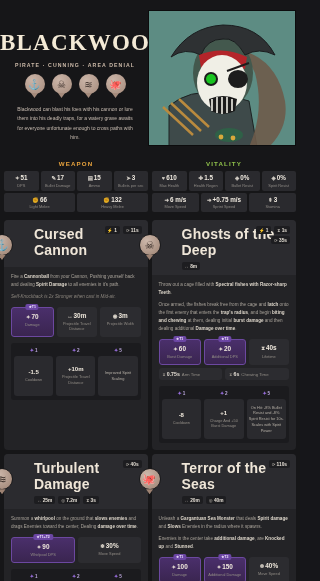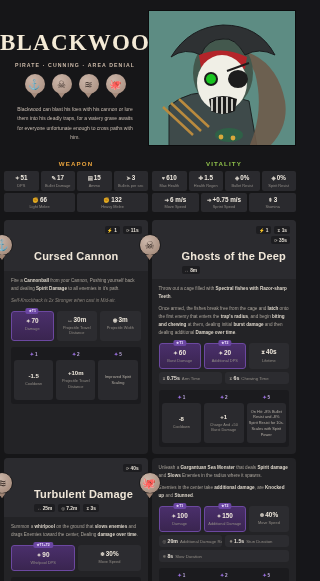--- a/index.html
+++ b/index.html
@@ -56,21 +56,21 @@
     text-align:center; min-width:0;
   }
   .stat-val { font-size:6.3px; font-weight:700; color:#efe9df; white-space:nowrap; }
   .stat-val .ic { opacity:.85; font-size:5.5px; margin-right:1px; }
   .stat-lbl { font-size:3.9px; color:#8e8a85; margin-top:1.5px; white-space:nowrap; overflow:hidden; }
 
   
   .abilities { display:grid; grid-template-columns:1fr 1fr; gap:4px; padding:0 4px; }
   .ability { background:#232326; border-radius:4px; position:relative; overflow:visible; }
   .ab-head { background:#2b2b2f; border-radius:4px 4px 0 0; padding:6px 7px 5px 30px; position:relative; }
-  .ab-name { font-family:"Liberation Sans", sans-serif; font-size:11px; font-weight:700; color:#efe6d8; letter-spacing:.2px;margin-top:24px; }
+  .ab-name { font-family:"Liberation Sans", sans-serif; font-size:14px; font-weight:700; color:#efe6d8; letter-spacing:.2px; }
   .ab-chips { display:flex; flex-wrap:wrap; gap:3px; margin-top:4px; }
   .chip {
     background:#1d1d20; border-radius:2px; padding:1.5px 3px;
     font-size:4.4px; color:#b9b4ac; white-space:nowrap;
   }
   .chip b { color:#e4ded4; font-size:4.8px; }
   .ab-chips-right { position:absolute; right:6px; top:6px; display:flex; flex-direction:column; align-items:flex-end; gap:2px; }
   .ab-chips-right .rowc { display:flex; gap:3px; }
   .ab-icons { position:absolute; left:-13px; top:14px; z-index:5; }
   .ab-ico { width:22px; margin-bottom:2px; }
@@ -438,20 +438,32 @@
           </div>
         </div>
       </div>
       <div class="ability">
         <div class="ab-icons">
           <div class="ab-ico">
             <div class="circ">🐙</div>
             <div class="tail"></div>
           </div>
         </div>
+        <div class="ab-head">
+          <div class="ab-name">Terror of the Seas</div>
+          <div class="ab-chips">
+            <span class="chip"><span>↔</span> <b>20m</b></span>
+            <span class="chip"><span>◎</span> <b>40m</b></span>
+          </div>
+          <div class="ab-chips-right">
+            <div class="rowc">
+              <span class="chip"><span>⟳</span> <b>110s</b></span>
+            </div>
+          </div>
+        </div>
         <div class="ab-body">
           <div class="ab-desc">Unleash a <b>Gargantuan Sea Monster</b> that deals <b>Spirit damage</b> and <b>Slows</b> Enemies in the radius where it spawns.</div>
           <div class="ab-desc">Enemies in the center take <b>additional damage</b>, are <b>Knocked up</b> and <b>Stunned</b>.</div>
           <div class="prop-row">
             <div class="prop up">
               <span class="up-badge">★T1</span>
               <div class="prop-val"><span class="ic">✦</span>100</div>
               <div class="prop-lbl">Damage</div>
             </div>
             <div class="prop up">

